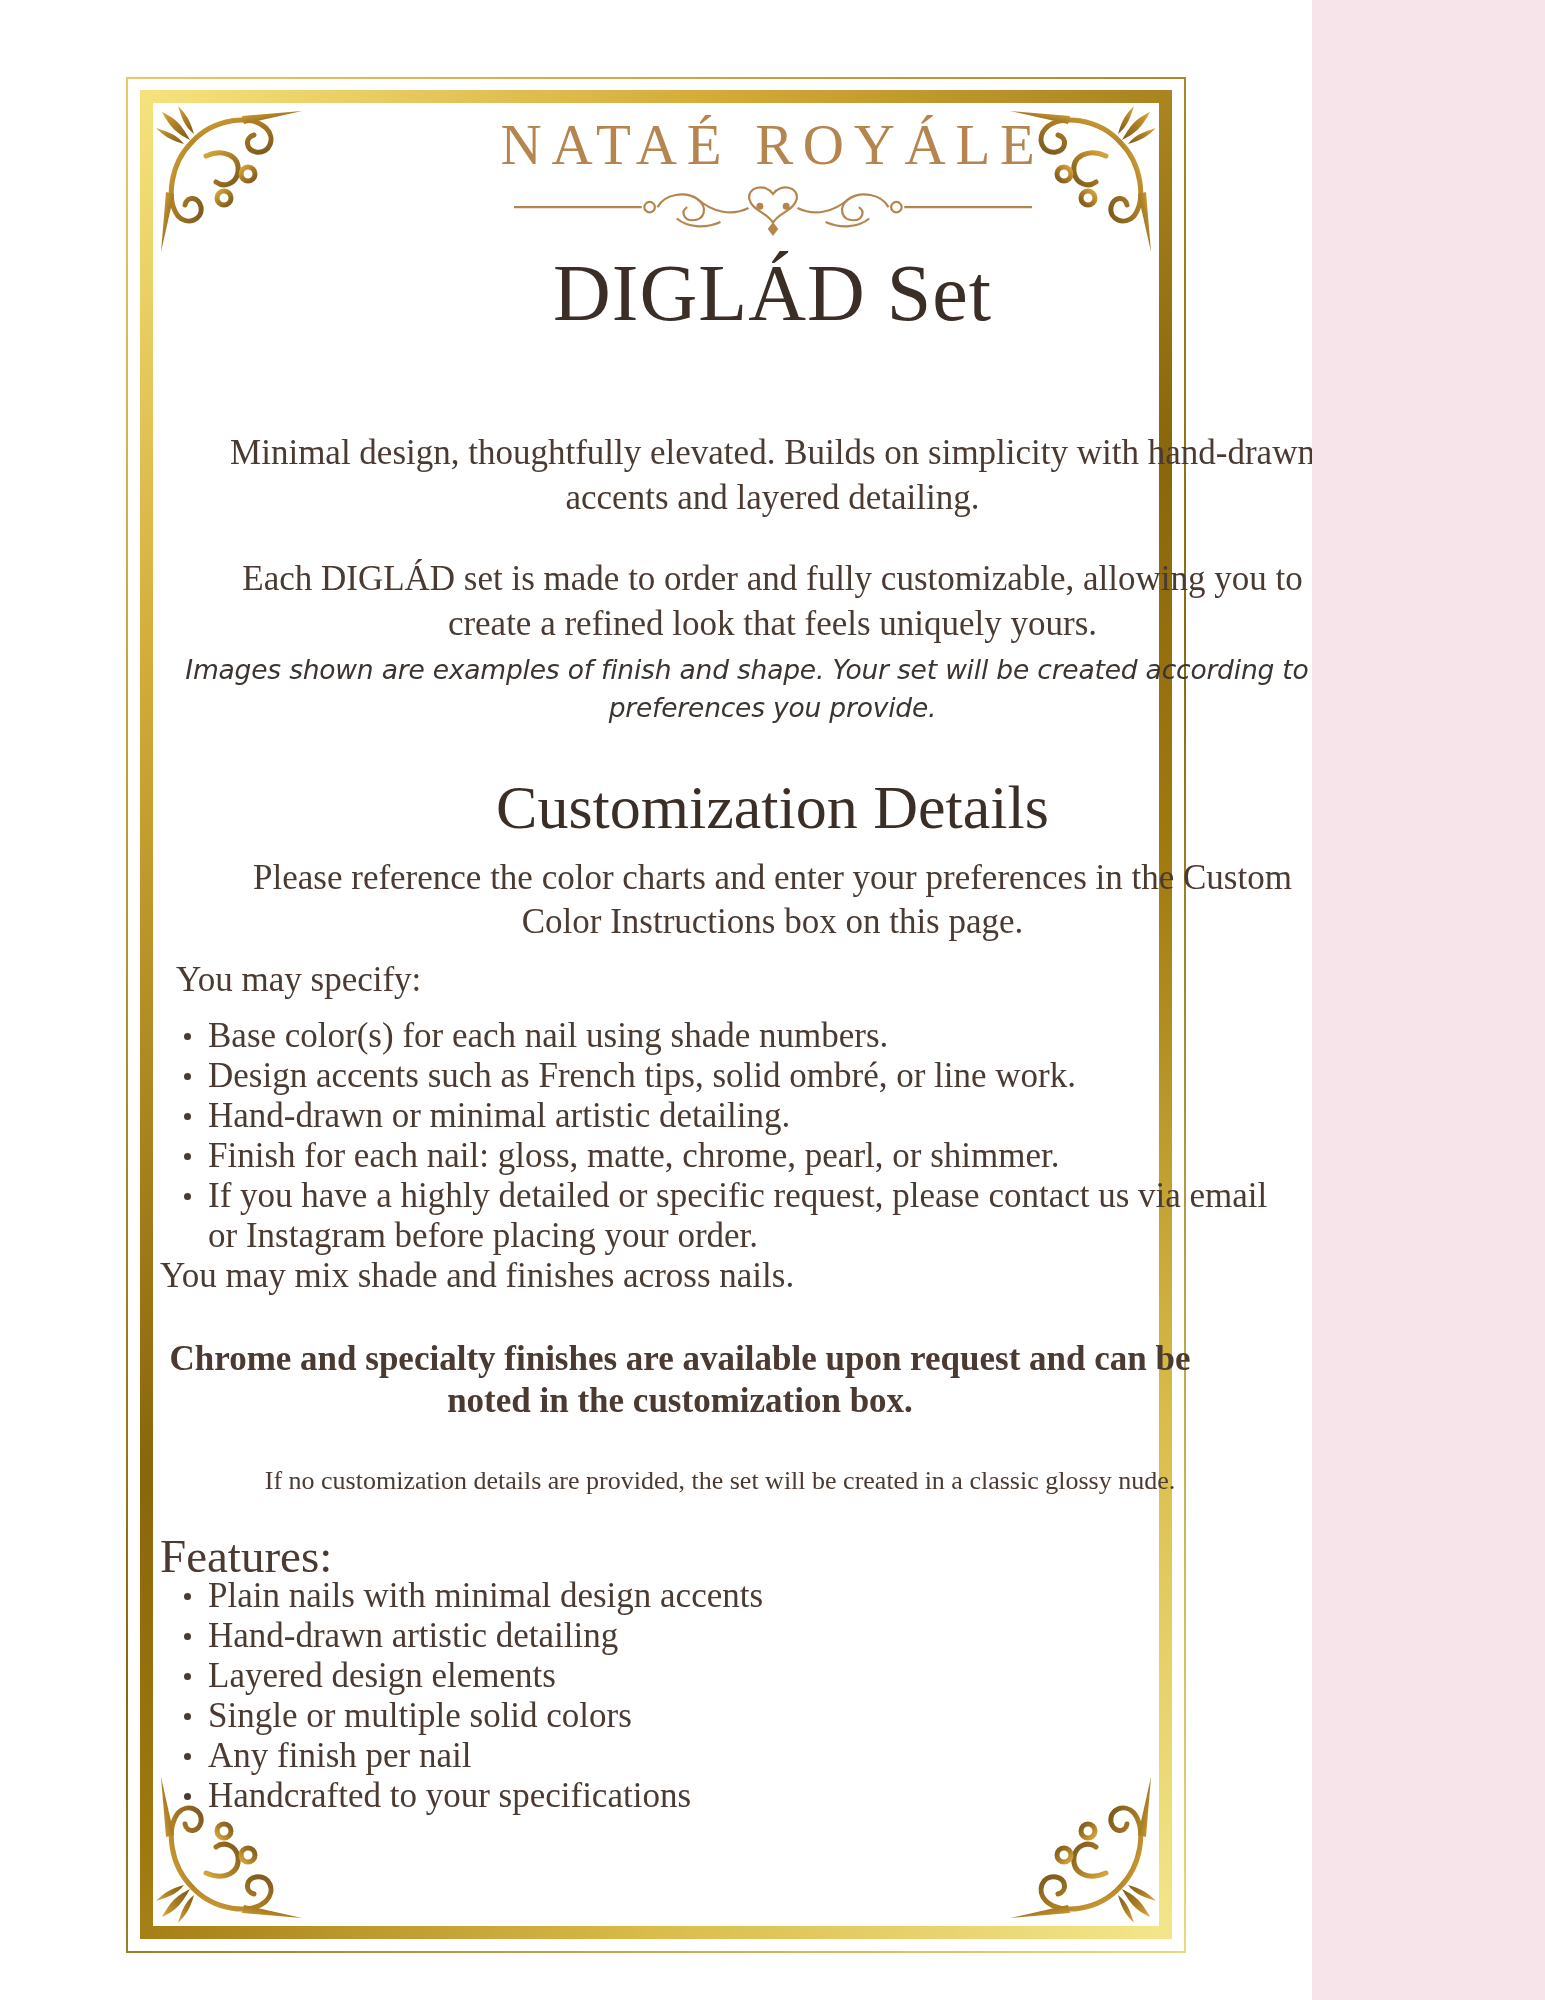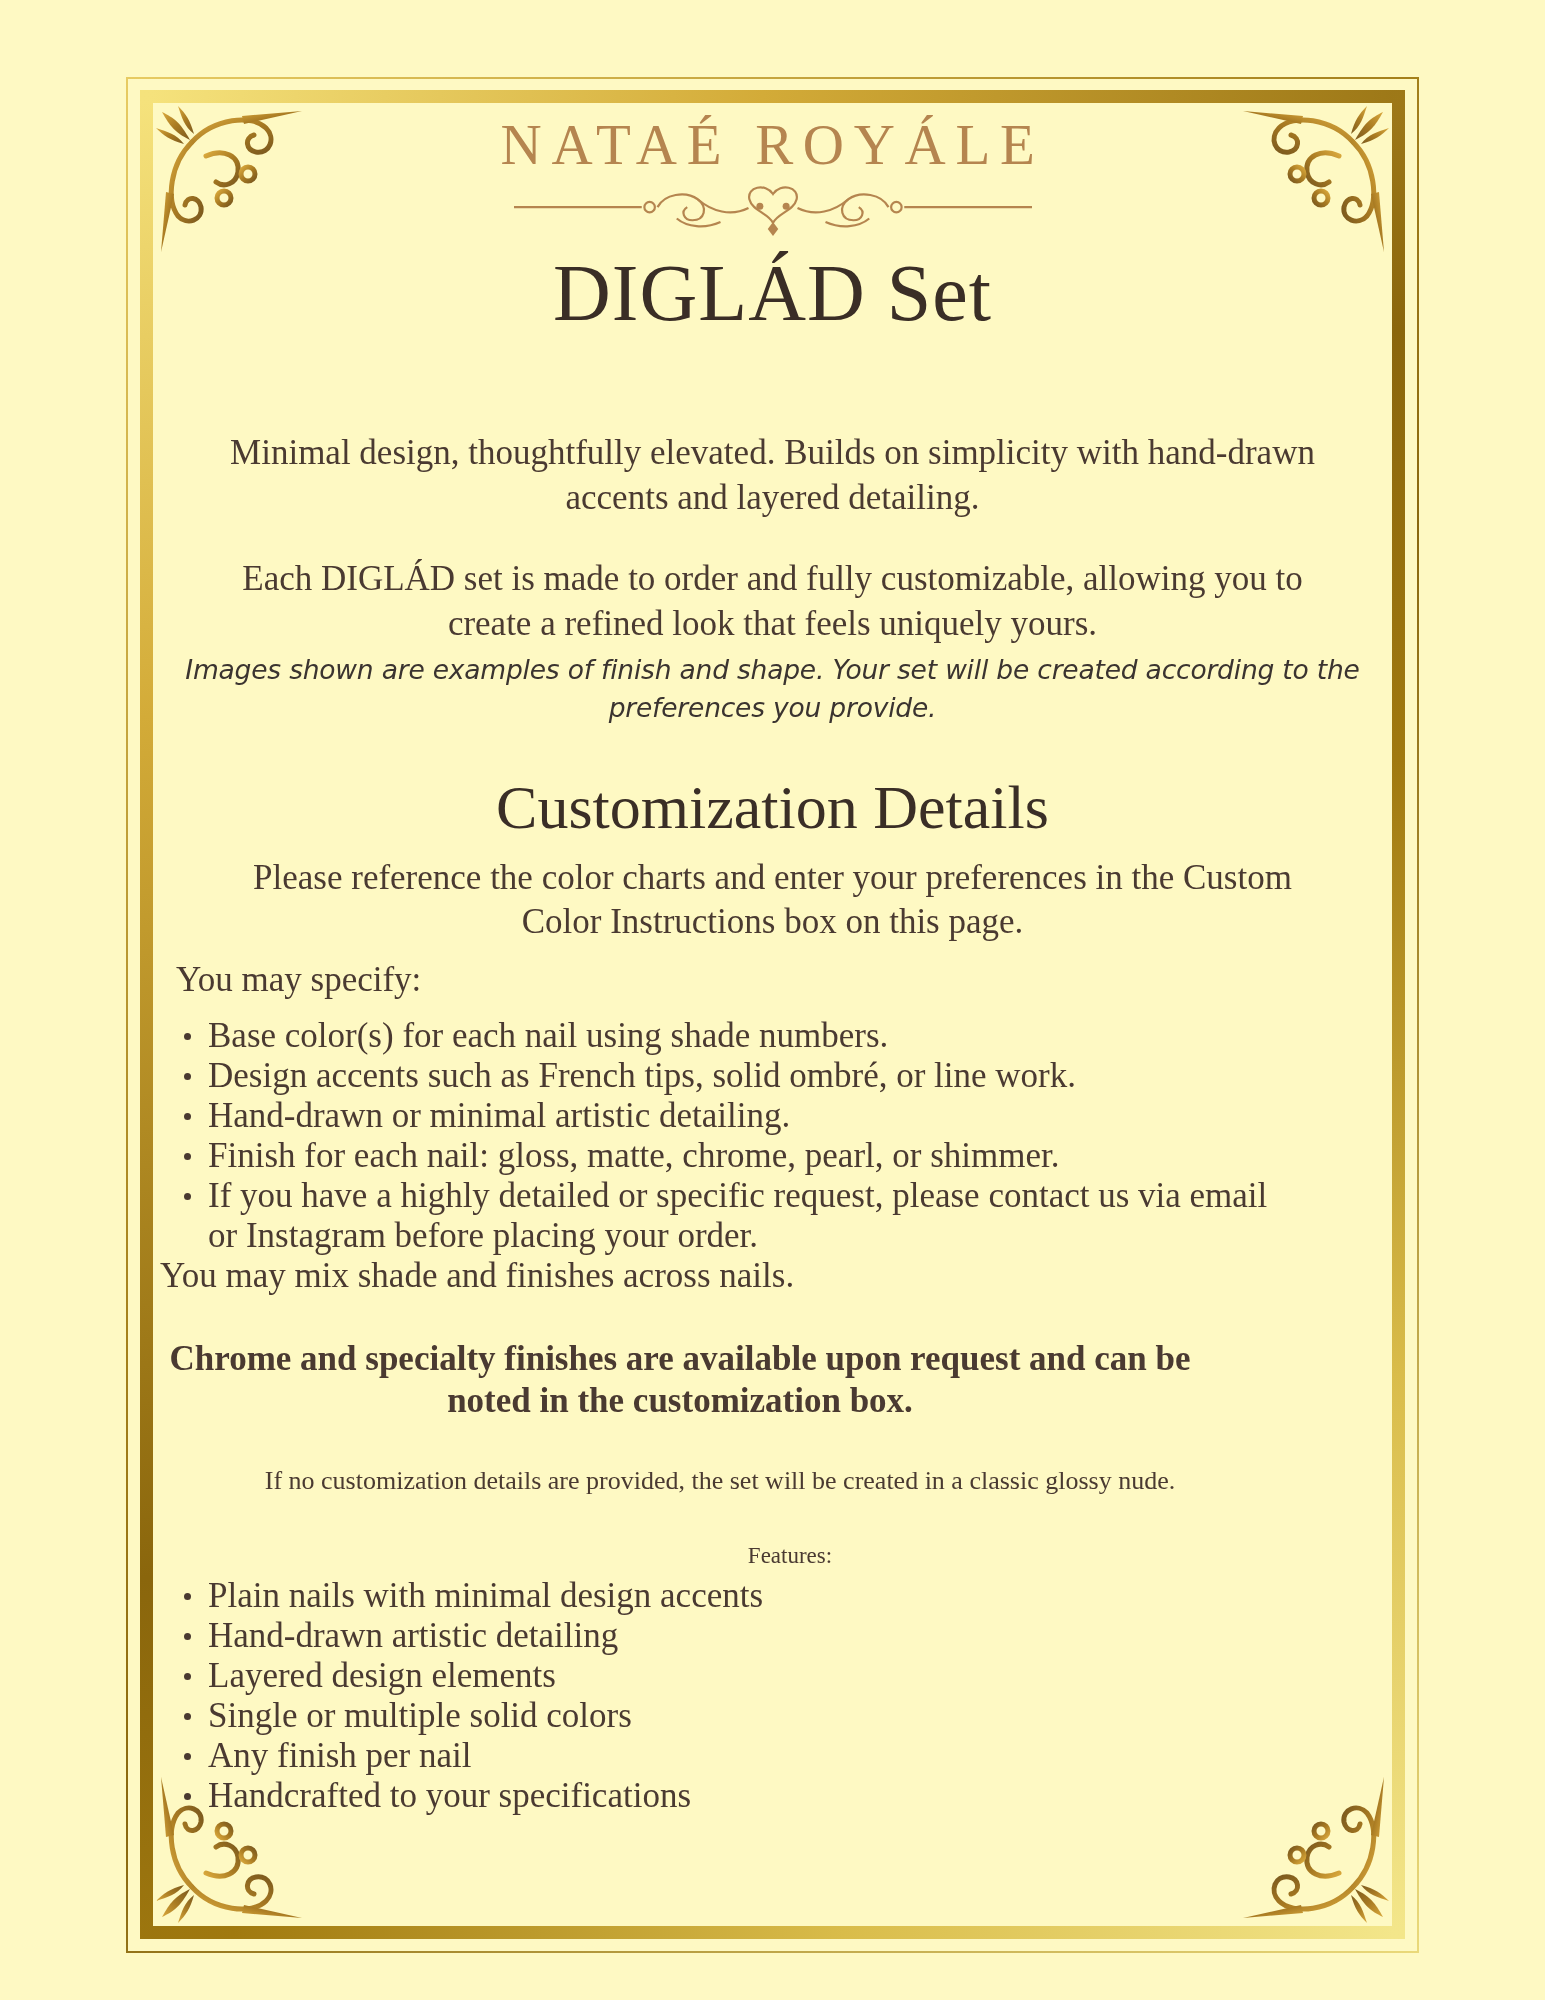--- a/index.html
+++ b/index.html
@@ -1,18 +1,18 @@
 <!DOCTYPE html>
 <html><head>
 <meta charset="utf-8">
 <style>
   html,body{margin:0;padding:0;background:#f6e4ea;}
   .page{
-    position:relative;width:1545px;height:2000px;overflow:hidden;
-    background:#fef9c3;color:#4a3a31;
+    position:relative;width:1312px;height:2000px;overflow:hidden;
+    background:#ffffff;color:#4a3a31;
     font-family:"Liberation Serif","DejaVu Serif",serif;
   }
   
   .frame-thin{
     position:absolute;left:126px;right:126px;top:77px;bottom:47px;
     border:2px solid;border-image:linear-gradient(135deg,#e7cb62 0%,#a5811c 40%,#8a680e 55%,#ead97a 100%) 1;
     pointer-events:none;
   }
   .frame-thick{
     position:absolute;left:140px;right:140px;top:90px;bottom:61px;
@@ -51,21 +51,21 @@
     position:relative;padding-left:48px;font-size:35px;line-height:40px;
     max-width:1068px;color:#4a3a31;
   }
   .blist li::before{
     content:"";position:absolute;left:24px;top:17px;width:7px;height:7px;
     border-radius:50%;background:#4a3a31;
   }
   .mix-note{margin:0;font-size:35px;line-height:40px;}
   .chrome-note{margin:42px 0 0;max-width:1040px;font-size:35px;line-height:42px;font-weight:bold;}
   .default-note{margin:38px 0 0;max-width:1120px;font-size:26px;line-height:42px;}
-  .features-label{margin:34px 0 0;font-size:23px;line-height:40px;text-align:center;}
+  .features-label{margin:34px 0 0;font-size:47px;line-height:40px;}
 </style>
 </head>
 <body>
 
 <div class="page">
 
   <div class="frame-thin"></div>
   <div class="frame-thick"></div>
 
   <svg width="0" height="0" style="position:absolute">

